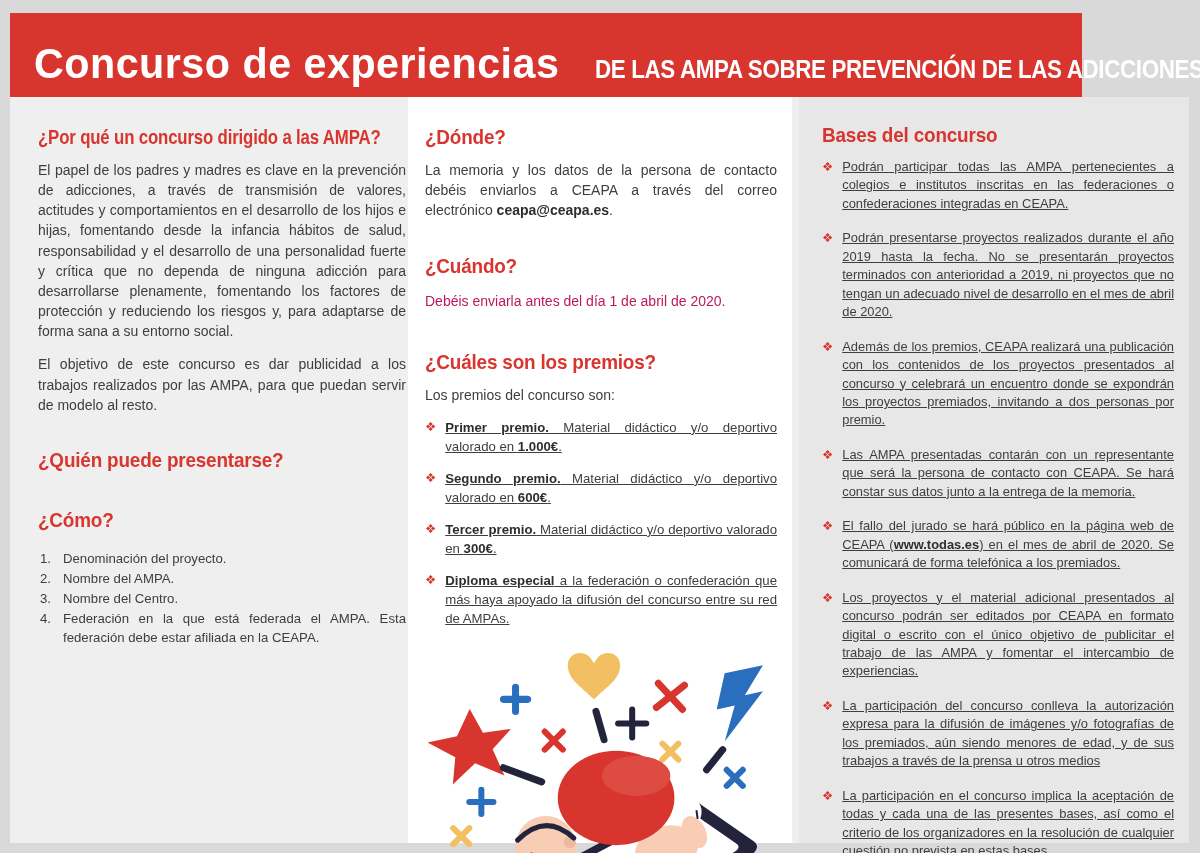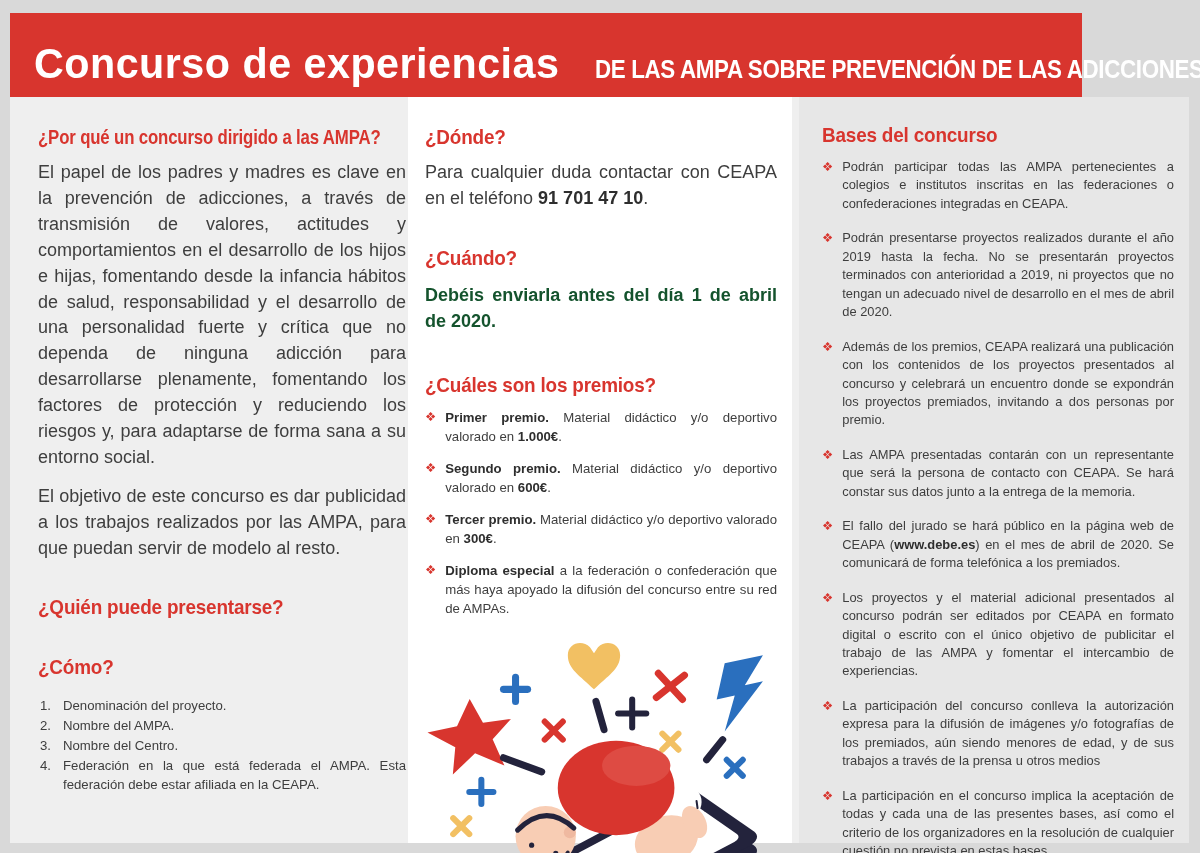--- a/index.html
+++ b/index.html
@@ -23,31 +23,31 @@
   .panel-right{position:absolute;left:789px;top:84px;width:390px;height:746px;background:#e7e7e7;}
   .col{position:absolute;top:84px;box-sizing:border-box;}
   .col-left{left:28px;width:368px;padding:14px 0 0 0;}
   .col-mid{left:415px;width:352px;padding:14px 0 0 0;}
   .col-right{left:812px;width:352px;padding:12px 0 0 0;}
   
   .h2{color:#d8352e;font-weight:700;font-size:21px;margin:28px 0 11px;
       letter-spacing:-0.2px;transform:scaleX(.9);transform-origin:left;white-space:nowrap;}
   .h2.first{margin-top:14px;}
   .h2.wide{transform:scaleX(.8);}
-  .p{font-size:18px;line-height:1.44;text-align:justify;margin:0 0 13px;}
-  .p.bold{font-weight:700;color:#14532d;margin-top:13px;}
+  .p{font-size:14px;line-height:1.44;text-align:justify;margin:0 0 13px;}
+  .p.bold{font-weight:400;color:#be185d;margin-top:13px;}
   b{color:#2e2e2e;}
   ol.numlist{list-style:none;counter-reset:item;margin:17px 0 14px;padding:0;}
   ol.numlist li{counter-increment:item;position:relative;padding-left:25px;
                 font-size:13.2px;line-height:1.44;margin-bottom:1px;text-align:justify;}
   ol.numlist li::before{content:counter(item) ".";position:absolute;left:2px;}
   ul.bullets{list-style:none;margin:0;padding:0;}
   ul.bullets li{display:flex;gap:9px;margin-bottom:13px;}
   ul.bullets li .glyph{color:#d8352e;font-size:12.5px;line-height:1.5;flex:0 0 auto;}
-  ul.bullets li .t{flex:1;font-size:13.2px;line-height:1.44;text-align:justify;margin:0;}
+  ul.bullets li .t{flex:1;font-size:13.2px;line-height:1.44;text-align:justify;margin:0;text-decoration:underline;}
   .col-right ul.bullets li{margin-bottom:16px;}
   .col-right ul.bullets li .t{font-size:12.9px;line-height:1.43;}
   .illus{margin:6px 0 0 -8px;}
 </style>
 </head>
 <body>
 
 <div class="poster">
 
   <div class="hdr">
@@ -73,26 +73,27 @@
       <li>Nombre del AMPA.</li>
       <li>Nombre del Centro.</li>
       <li>Federación en la que está federada el AMPA. Esta federación debe estar afiliada en la CEAPA.</li>
 
     </ol>
 
   </div>
 
   <div class="col col-mid">
     <div class="h2 first">¿Dónde?</div>
-    <p class="p"><span>Para cualquier duda contactar con CEAPA en el teléfono </span><b>91 701 47 10</b><span>.</span></p>
+    <p class="p"><span>La memoria y los datos de la persona de contacto debéis enviarlos a CEAPA a través del correo electrónico </span><b>ceapa@ceapa.es</b><span>.</span></p>
 
     <div class="h2" style="margin-top:34px">¿Cuándo?</div>
     <p class="p bold">Debéis enviarla antes del día 1 de abril de 2020.</p>
 
     <div class="h2" style="margin-top:38px">¿Cuáles son los premios?</div>
+    <p class="p">Los premios del concurso son:</p>
     <ul class="bullets">
       <li>
         <span class="glyph">❖</span>
         <p class="t"><b>Primer premio.</b><span> Material didáctico y/o deportivo valorado en </span><b>1.000€</b><span>.</span></p>
       </li>
       <li>
         <span class="glyph">❖</span>
         <p class="t"><b>Segundo premio.</b><span> Material didáctico y/o deportivo valorado en </span><b>600€</b><span>.</span></p>
       </li>
       <li>
@@ -197,21 +198,21 @@
       <li>
         <span class="glyph">❖</span>
         <p class="t"><span>Además de los premios, CEAPA realizará una publicación con los contenidos de los proyectos presentados al concurso y celebrará un encuentro donde se expondrán los proyectos premiados, invitando a dos personas por premio.</span><b></b><span></span></p>
       </li>
       <li>
         <span class="glyph">❖</span>
         <p class="t"><span>Las AMPA presentadas contarán con un representante que será la persona de contacto con CEAPA. Se hará constar sus datos junto a la entrega de la memoria.</span><b></b><span></span></p>
       </li>
       <li>
         <span class="glyph">❖</span>
-        <p class="t"><span>El fallo del jurado se hará público en la página web de CEAPA (</span><b>www.debe.es</b><span>) en el mes de abril de 2020. Se comunicará de forma telefónica a los premiados.</span></p>
+        <p class="t"><span>El fallo del jurado se hará público en la página web de CEAPA (</span><b>www.todas.es</b><span>) en el mes de abril de 2020. Se comunicará de forma telefónica a los premiados.</span></p>
       </li>
       <li>
         <span class="glyph">❖</span>
         <p class="t"><span>Los proyectos y el material adicional presentados al concurso podrán ser editados por CEAPA en formato digital o escrito con el único objetivo de publicitar el trabajo de las AMPA y fomentar el intercambio de experiencias.</span><b></b><span></span></p>
       </li>
       <li>
         <span class="glyph">❖</span>
         <p class="t"><span>La participación del concurso conlleva la autorización expresa para la difusión de imágenes y/o fotografías de los premiados, aún siendo menores de edad, y de sus trabajos a través de la prensa u otros medios</span><b></b><span></span></p>
       </li>
       <li>

